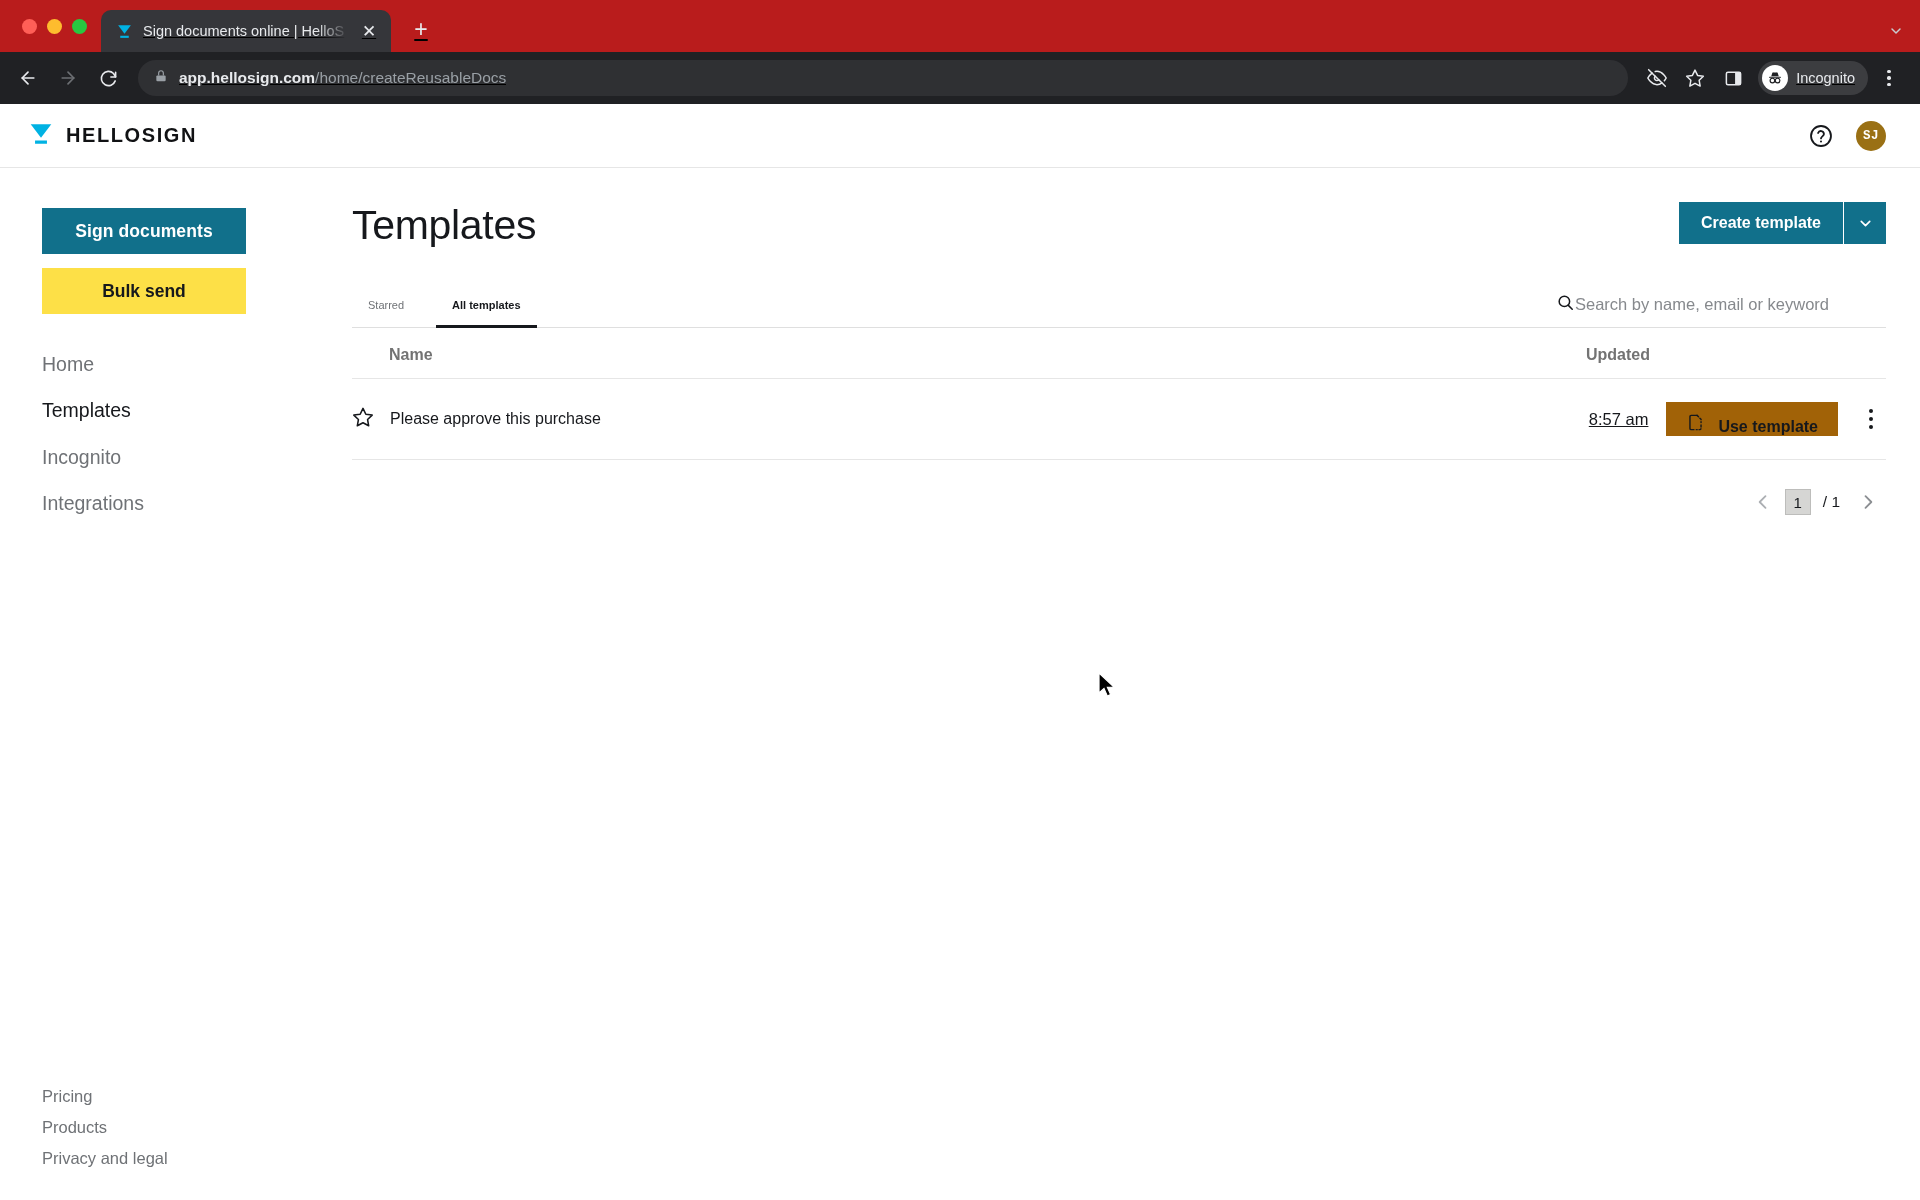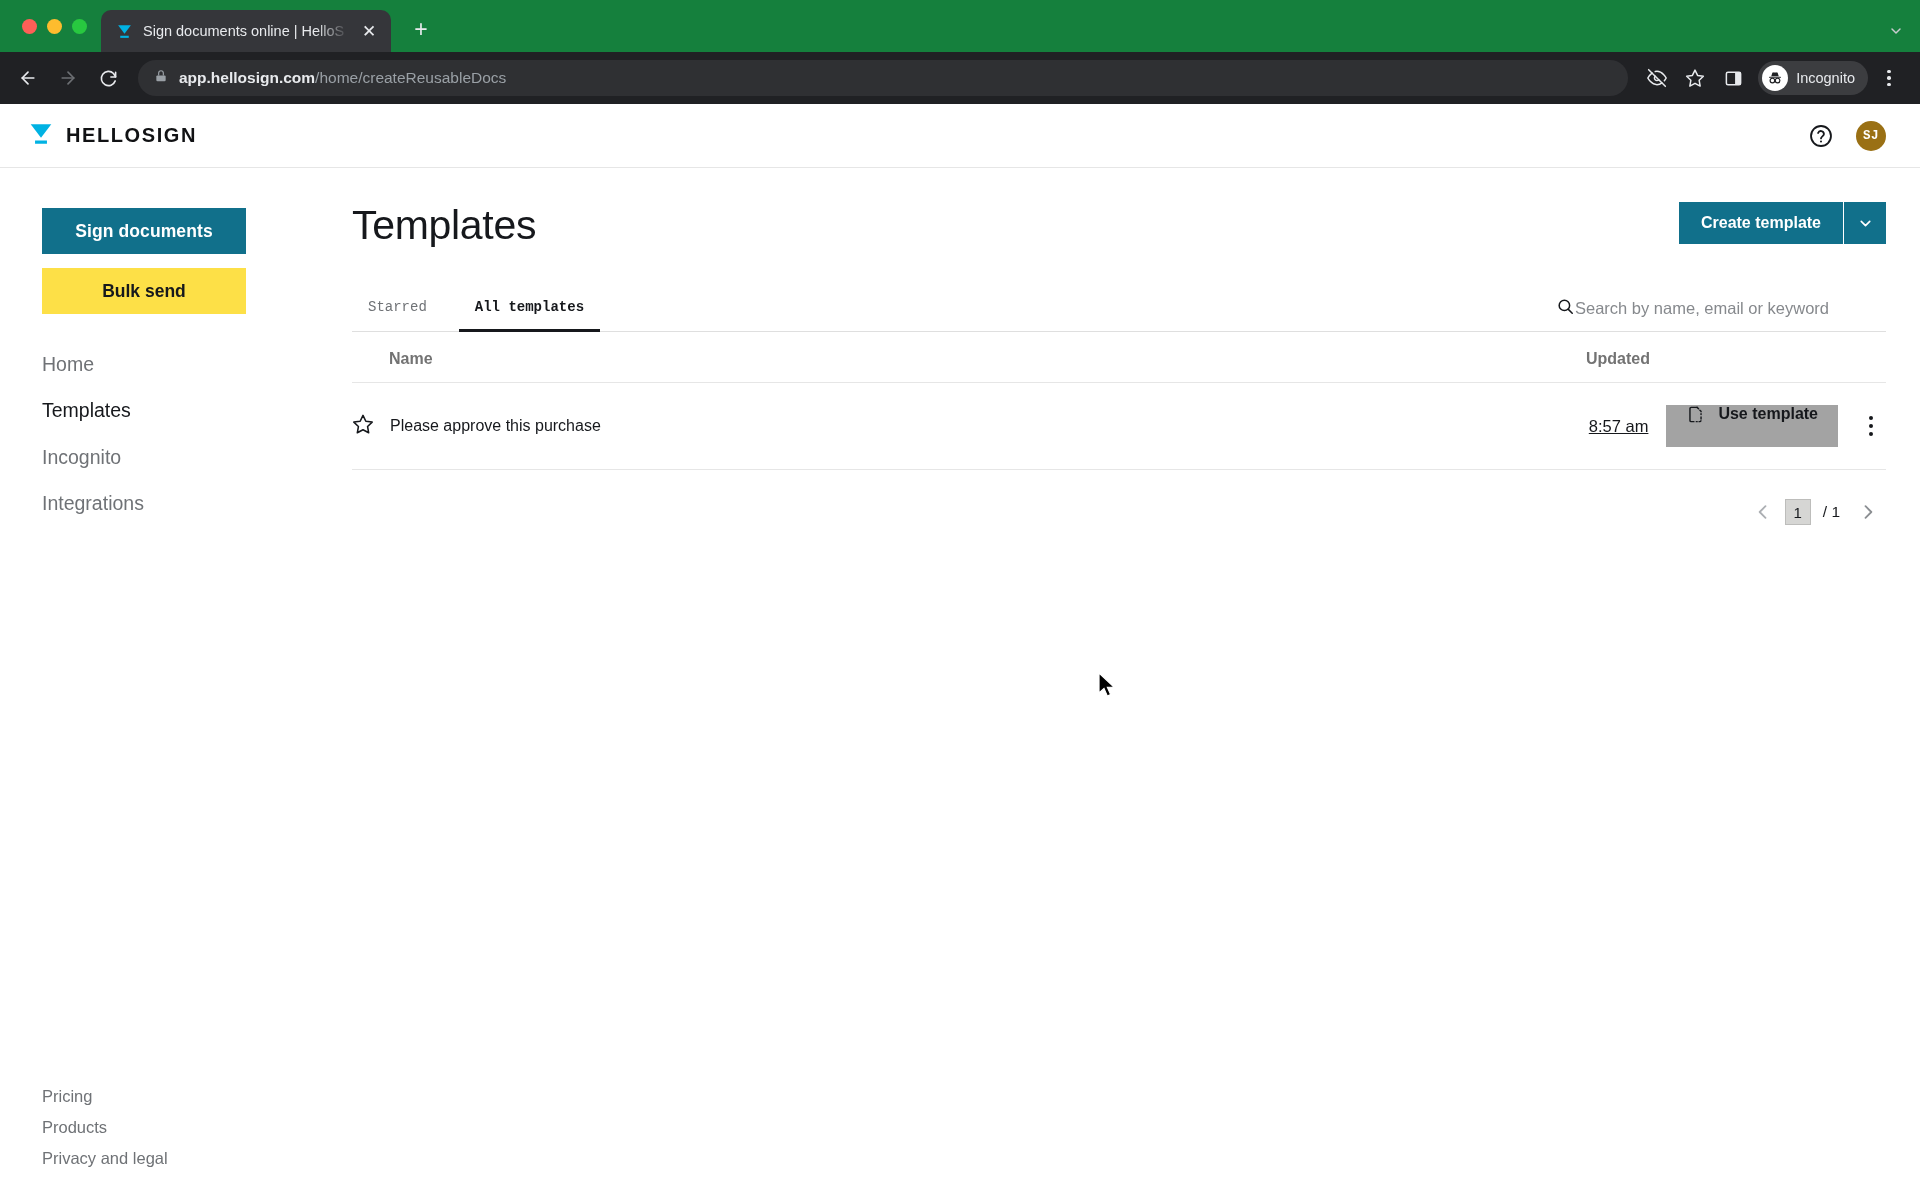--- a/index.html
+++ b/index.html
@@ -5,21 +5,21 @@
   * { box-sizing: border-box; margin: 0; padding: 0; }
   html, body {
     width: 1920px; height: 1200px;
     overflow: hidden;
     font-family: "Liberation Sans", sans-serif;
     background: #ffffff;
   }
 
   
   .browser { width: 1920px; height: 1200px; display: flex; flex-direction: column; }
-  .chrome { background: #15803d; flex: 0 0 auto; }
+  .chrome { background: #b91c1c; flex: 0 0 auto; text-decoration: underline; }
 
   .tabstrip {
     height: 52px;
     display: flex;
     align-items: flex-end;
     padding-left: 14px;
     position: relative;
   }
   .traffic {
     display: flex; align-items: center; gap: 10px;
@@ -166,22 +166,22 @@
     background: #11708b; border: none; width: 42px; height: 42px;
     display: flex; align-items: center; justify-content: center; cursor: pointer;
   }
 
   .tabs-row {
     display: flex; align-items: flex-end; justify-content: space-between;
     margin-top: 40px; border-bottom: 1px solid #dfdfdf;
   }
   .tabs { display: flex; gap: 16px; }
   .tab-btn {
-    font-size: 14px; color: #6f7276; background: none; border: none;
-    padding: 10px 16px 14px 16px; cursor: pointer; font-family: Liberation Mono, monospace;
+    font-size: 11px; color: #6f7276; background: none; border: none;
+    padding: 10px 16px 14px 16px; cursor: pointer; font-family: Liberation Sans, sans-serif;
     border-bottom: 3px solid transparent; margin-bottom: -1px;
   }
   .tab-btn.active { color: #16181c; font-weight: 700; border-bottom-color: #16181c; }
   .search-wrap {
     display: flex; align-items: center; 
     width: 330px; padding-bottom: 11px;
   }
   .search-input {
     border: none; outline: none; background: transparent;
     font-size: 16.5px; color: #16181c; width: 100%;
@@ -201,22 +201,22 @@
 
   .tr {
     display: flex; align-items: center;
     padding: 22px 0; border-bottom: 1px solid #e6e6e6;
   }
   .cell-name { flex: 1; display: flex; align-items: center; gap: 16px; }
   .doc-name { font-size: 16px; color: #16181c; }
   .cell-right { display: flex; align-items: center; gap: 18px; }
   .time { font-size: 16.5px; color: #16181c; text-decoration: underline; }
   .use-tpl {
-    display: flex; align-items: flex-start; gap: 13px;
-    background: #a3a3a3; border: none; height: 42px; padding: 0 20px;
+    display: flex; align-items: flex-end; gap: 13px;
+    background: #a16207; border: none; height: 34px; padding: 0 20px;
     font-size: 16px; font-weight: 600; color: #16181c; cursor: pointer;
     font-family: inherit;
   }
   .row-kebab {
     width: 30px; height: 36px; display: flex; flex-direction: column;
     align-items: center; justify-content: center; gap: 4px; cursor: pointer;
   }
   .row-kebab i { width: 4px; height: 4px; border-radius: 50%; background: #16181c; display: block; }
 
   .pagination {

